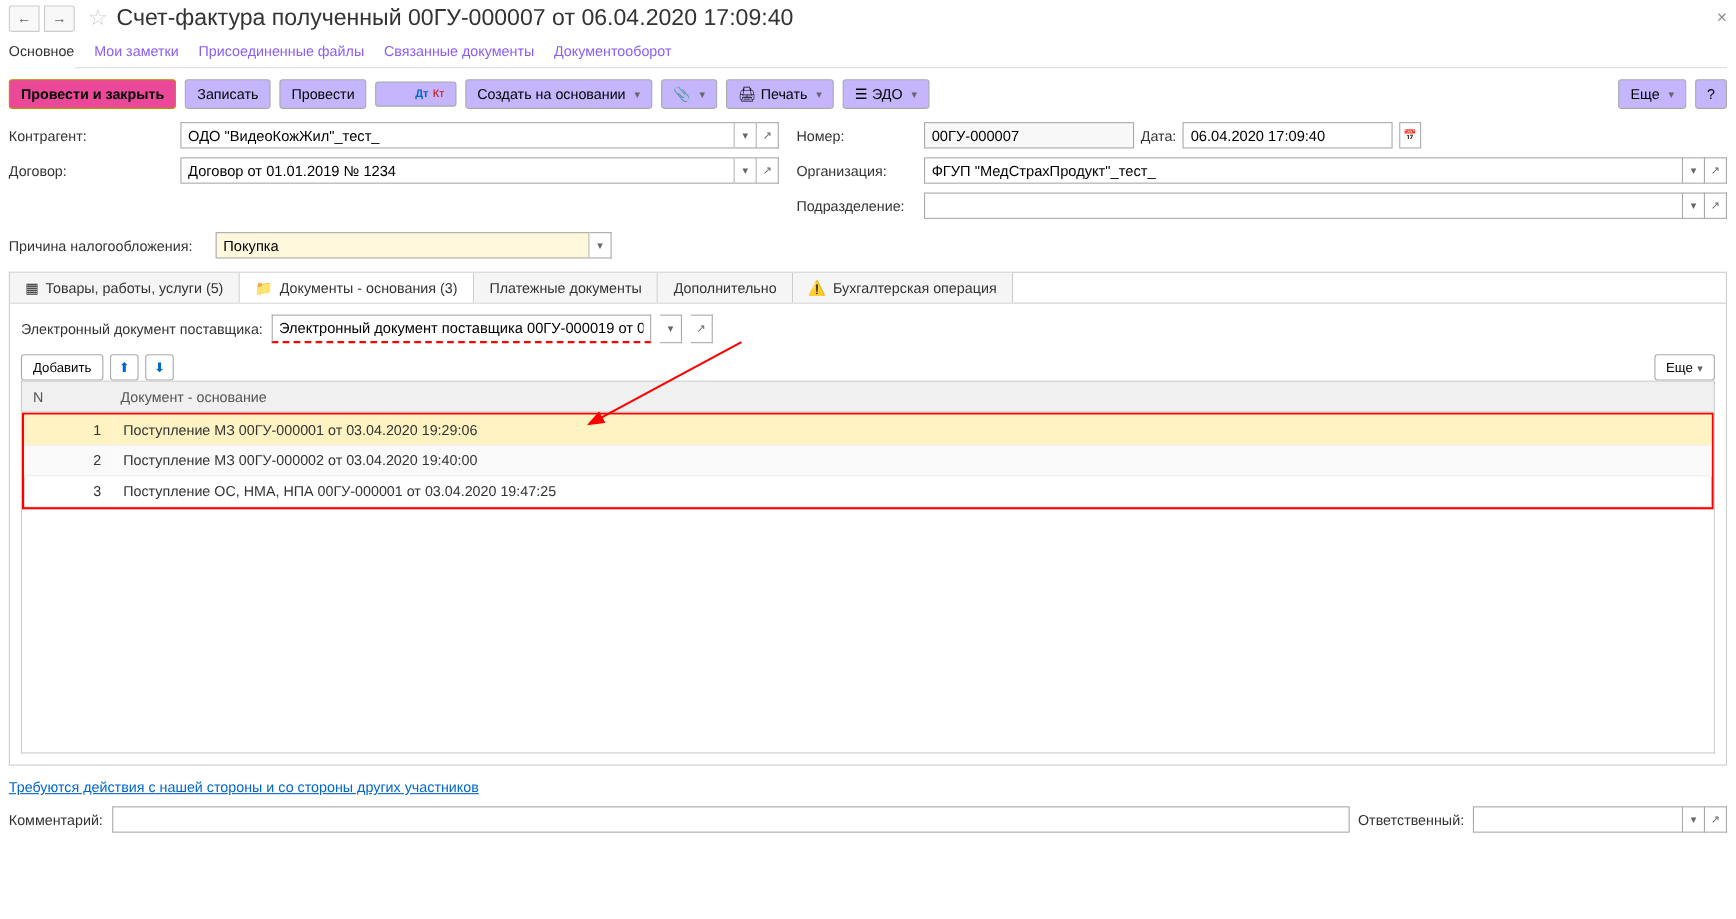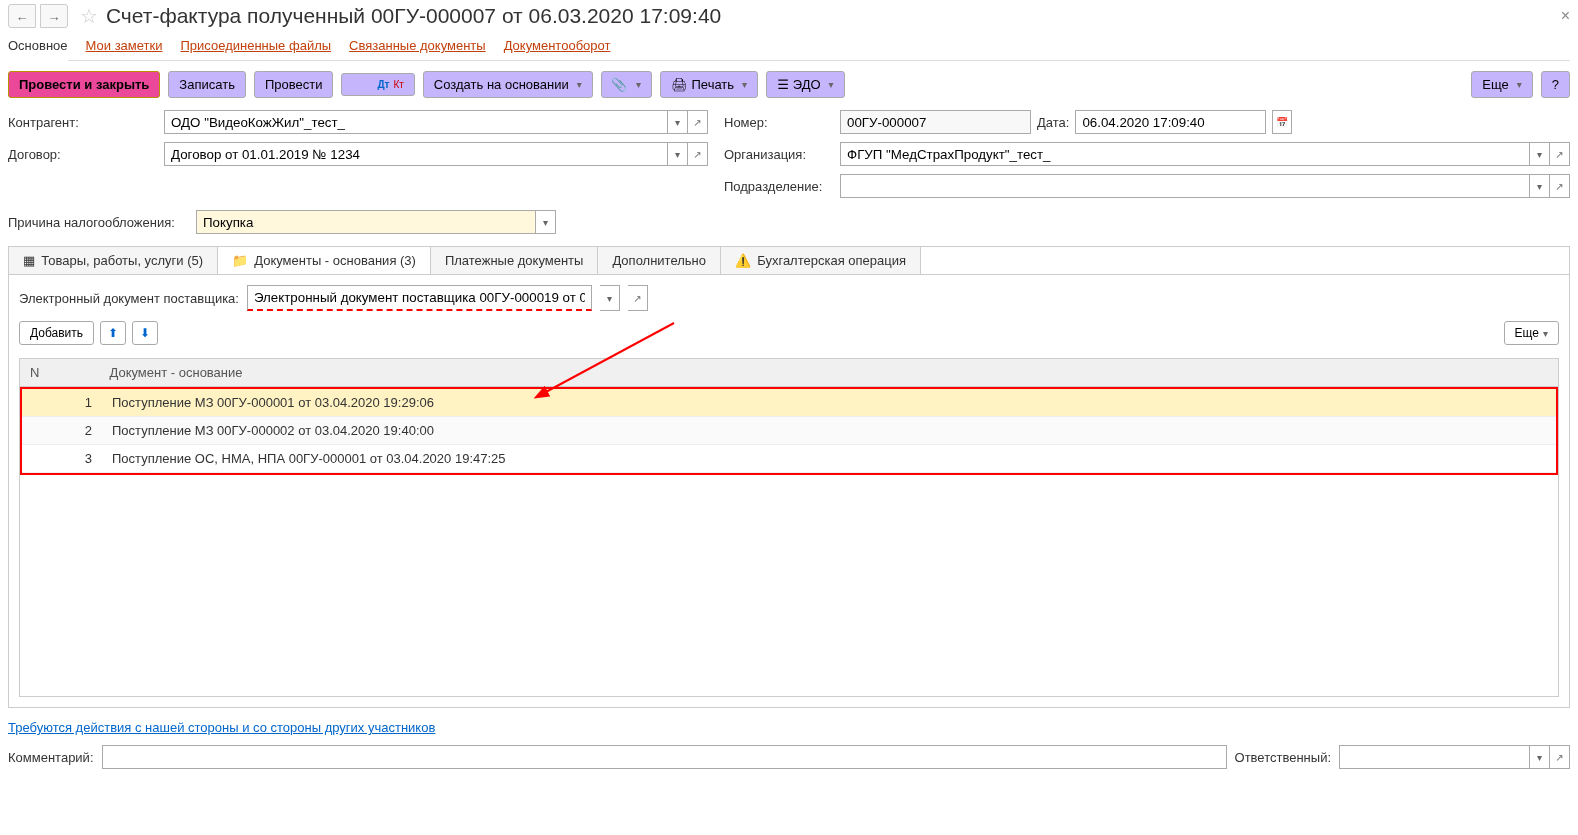--- a/index.html
+++ b/index.html
@@ -5,21 +5,21 @@
 * { box-sizing: border-box; margin: 0; padding: 0; }
 body { font-family: Arial, sans-serif; font-size: 13px; color: #333; background: #fff; padding: 4px 8px; }
 .top-row { display: flex; align-items: center; gap: 4px; margin-bottom: 4px; }
 .nav-btn { width: 28px; height: 24px; border: 1px solid #ccc; background: #f8f8f8; display: flex; align-items: center; justify-content: center; cursor: pointer; color: #666; }
 .nav-btn:first-child { border-top-left-radius: 3px; border-bottom-left-radius: 3px; }
 .nav-btn:nth-child(2) { border-top-right-radius: 3px; border-bottom-right-radius: 3px; margin-right: 8px; }
 .star-icon { font-size: 20px; color: #ccc; margin-right: 4px; }
 .page-title { font-size: 21px; font-weight: normal; color: #333; flex: 1; }
 .close-x { color: #888; cursor: pointer; font-size: 16px; }
 .tab-nav { display: flex; gap: 18px; border-bottom: 1px solid #ddd; margin-bottom: 10px; padding-bottom: 0; }
-.tab-nav-item { color: #c2410c; text-decoration: underline; cursor: pointer; padding: 6px 0; }
+.tab-nav-item { color: #8b5cf6; cursor: pointer; padding: 6px 0; }
 .tab-nav-item.active { color: #333; text-decoration: none; border-bottom: 2px solid #fff; margin-bottom: -1px; background: #fff; }
 .nav-wrapper { margin-bottom: 10px; }
 .toolbar { display: flex; gap: 8px; align-items: center; margin-bottom: 12px; }
 .btn { border: 1px solid #aaa; background: #c4b5fd; padding: 5px 10px; border-radius: 3px; cursor: pointer; font-size: 13px; display: inline-flex; align-items: center; gap: 4px; }
 .btn-primary { background: #ec4899; border-color: #b89000; font-weight: bold; }
 .btn-dropdown::after { content: "▾"; font-size: 10px; margin-left: 4px; color: #666; }
 .spacer { flex: 1; }
 .form-grid { display: grid; grid-template-columns: 700px 1fr; gap: 8px 16px; margin-bottom: 12px; }
 .form-row { display: flex; align-items: center; gap: 6px; }
 .form-label { width: 150px; color: #333; }
@@ -29,21 +29,21 @@
 .text-input.readonly { background: #f8f8f8; }
 .input-btn { width: 20px; height: 24px; border: 1px solid #aaa; border-left: none; background: #fff; cursor: pointer; display: flex; align-items: center; justify-content: center; font-size: 10px; color: #666; }
 .sub-tabs { display: flex; border: 1px solid #ccc; border-bottom: none; }
 .sub-tab { padding: 6px 14px; border-right: 1px solid #ccc; background: #f5f5f5; cursor: pointer; display: flex; align-items: center; gap: 6px; }
 .sub-tab.active { background: #fff; }
 .tab-content { border: 1px solid #ccc; padding: 10px; }
 .sub-toolbar { display: flex; align-items: center; gap: 8px; margin-bottom: 10px; }
 .sub-toolbar-label { color: #333; }
 .edoc-input { width: 345px; border: 1px solid #aaa; border-bottom: 2px dashed red; padding: 3px 6px; height: 26px; }
 .fill-btn { border: 2px solid red; padding: 5px 12px; background: #fff; cursor: pointer; }
-.list-toolbar { display: flex; gap: 6px; margin-bottom: 13px; }
+.list-toolbar { display: flex; gap: 6px; margin-bottom: 0; }
 .small-btn { border: 1px solid #aaa; background: #fff; padding: 4px 10px; border-radius: 3px; cursor: pointer; font-size: 12px; }
 .arrow-btn { width: 26px; padding: 4px 0; display: flex; align-items: center; justify-content: center; }
 .table { width: 100%; border-collapse: collapse; border: 1px solid #ccc; }
 .table th { background: #f0f0f0; text-align: left; padding: 6px 10px; border-bottom: 1px solid #ccc; font-weight: normal; color: #555; }
 .table td { padding: 6px 10px; border-bottom: 1px solid #eee; }
 .table tr.sel td { background: #fff3c4; }
 .table tr:nth-child(even):not(.sel) td { background: #fafafa; }
 .col-n { width: 80px; text-align: right; }
 .highlight-box { border: 2px solid red; }
 .table-wrapper { position: relative; }
@@ -55,21 +55,21 @@
 .table-scroll { height: 310px; overflow-y: auto; border: 1px solid #ccc; border-top: none; }
 .num-date-row { display: flex; gap: 6px; align-items: center; }
 </style>
 </head>
 <body>
 
 <div class="top-row">
   <div class="nav-btn">←</div>
   <div class="nav-btn">→</div>
   <span class="star-icon">☆</span>
-  <div class="page-title">Счет-фактура полученный 00ГУ-000007 от 06.03.2020 17:09:40</div>
+  <div class="page-title">Счет-фактура полученный 00ГУ-000007 от 06.04.2020 17:09:40</div>
   <span class="close-x">×</span>
 </div>
 
 <div class="nav-wrapper">
 <div class="tab-nav">
   <span class="tab-nav-item active">Основное</span>
   <span class="tab-nav-item">Мои заметки</span>
   <span class="tab-nav-item">Присоединенные файлы</span>
   <span class="tab-nav-item">Связанные документы</span>
   <span class="tab-nav-item">Документооборот</span>

